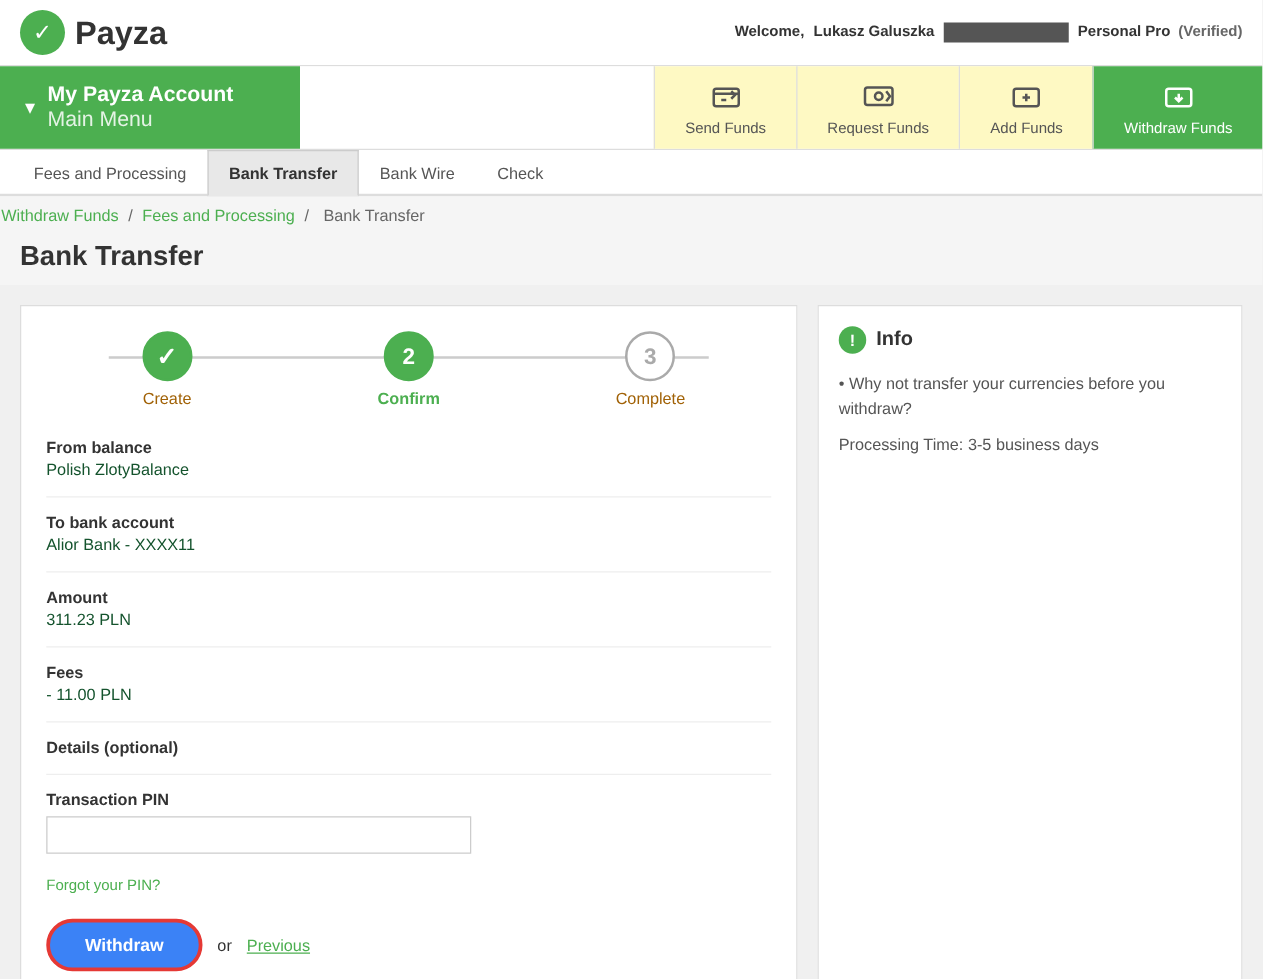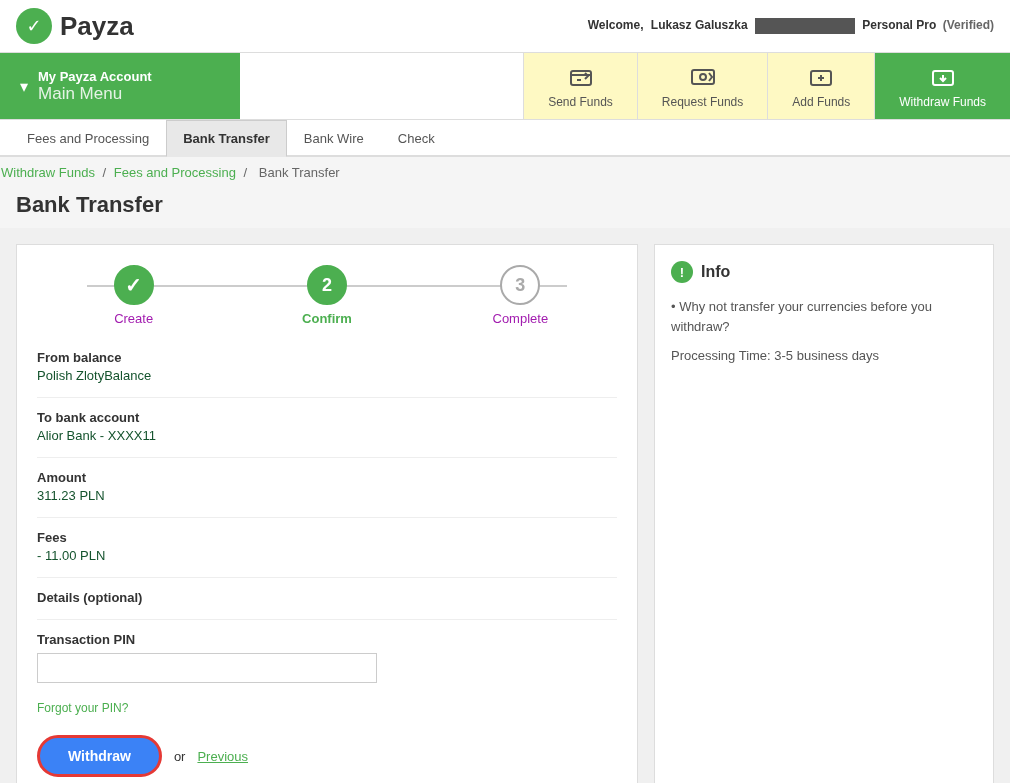--- a/index.html
+++ b/index.html
@@ -10,21 +10,21 @@
     .logo { display: flex; align-items: center; gap: 8px; }
     .logo-icon { width: 36px; height: 36px; background: #4caf50; border-radius: 50%; display: flex; align-items: center; justify-content: center; color: white; font-size: 18px; }
     .logo-text { font-size: 26px; font-weight: bold; color: #333; }
     .welcome { font-size: 12px; color: #666; }
     .welcome span { color: #333; font-weight: bold; }
 
     
     .navbar { display: flex; background: #fff; border-bottom: 1px solid #ddd; }
     .my-account { background: #4caf50; color: white; padding: 12px 20px; display: flex; align-items: center; gap: 10px; cursor: pointer; min-width: 240px; }
     .my-account .arrow { font-size: 16px; }
-    .my-account .title { font-size: 13px; font-weight: bold; }
+    .my-account .title { font-size: 17px; font-weight: bold; }
     .my-account .subtitle { font-size: 17px; opacity: 0.85; }
     .nav-actions { display: flex; margin-left: auto; }
     .nav-btn { display: flex; flex-direction: column; align-items: center; justify-content: center; padding: 10px 24px; cursor: pointer; border-left: 1px solid #ddd; background: #fef9c3; font-size: 12px; color: #555; gap: 4px; min-width: 100px; }
     .nav-btn.active { background: #4caf50; color: white; }
     .nav-btn svg { width: 28px; height: 28px; }
 
     
     .tabs { background: #fff; display: flex; border-bottom: 2px solid #ddd; padding: 0 10px; }
     .tab { padding: 10px 16px; cursor: pointer; font-size: 13px; color: #555; border: 1px solid transparent; margin-bottom: -2px; }
     .tab.active { background: #e8e8e8; border: 1px solid #ccc; border-bottom: 1px solid #e8e8e8; color: #333; font-weight: bold; }
@@ -44,21 +44,21 @@
     .main-form { background: #fff; flex: 1; padding: 20px; border: 1px solid #ddd; }
 
     
     .stepper { display: flex; align-items: center; justify-content: center; margin-bottom: 24px; position: relative; }
     .stepper-line { position: absolute; top: 20px; left: 50px; right: 50px; height: 2px; background: #ccc; z-index: 0; }
     .step { display: flex; flex-direction: column; align-items: center; z-index: 1; flex: 1; }
     .step-circle { width: 40px; height: 40px; border-radius: 50%; display: flex; align-items: center; justify-content: center; font-size: 18px; font-weight: bold; border: 2px solid #ccc; background: #fff; }
     .step-circle.done { background: #4caf50; color: white; border-color: #4caf50; font-size: 20px; }
     .step-circle.active { background: #4caf50; color: white; border-color: #4caf50; }
     .step-circle.pending { background: #fff; color: #aaa; border-color: #aaa; }
-    .step-label { font-size: 13px; margin-top: 6px; color: #a21caf; }
+    .step-label { font-size: 13px; margin-top: 6px; color: #a16207; }
     .step-label.active { color: #4caf50; font-weight: bold; }
 
     
     .field-row { margin-bottom: 14px; }
     .field-label { font-weight: bold; font-size: 13px; margin-bottom: 3px; }
     .field-value { font-size: 13px; color: #14532d; }
     .divider { border: none; border-top: 1px solid #eee; margin: 12px 0; }
 
     .pin-label { font-weight: bold; margin-bottom: 6px; font-size: 13px; }
     .pin-input { width: 340px; height: 30px; border: 1px solid #ccc; padding: 4px 8px; font-size: 13px; }

